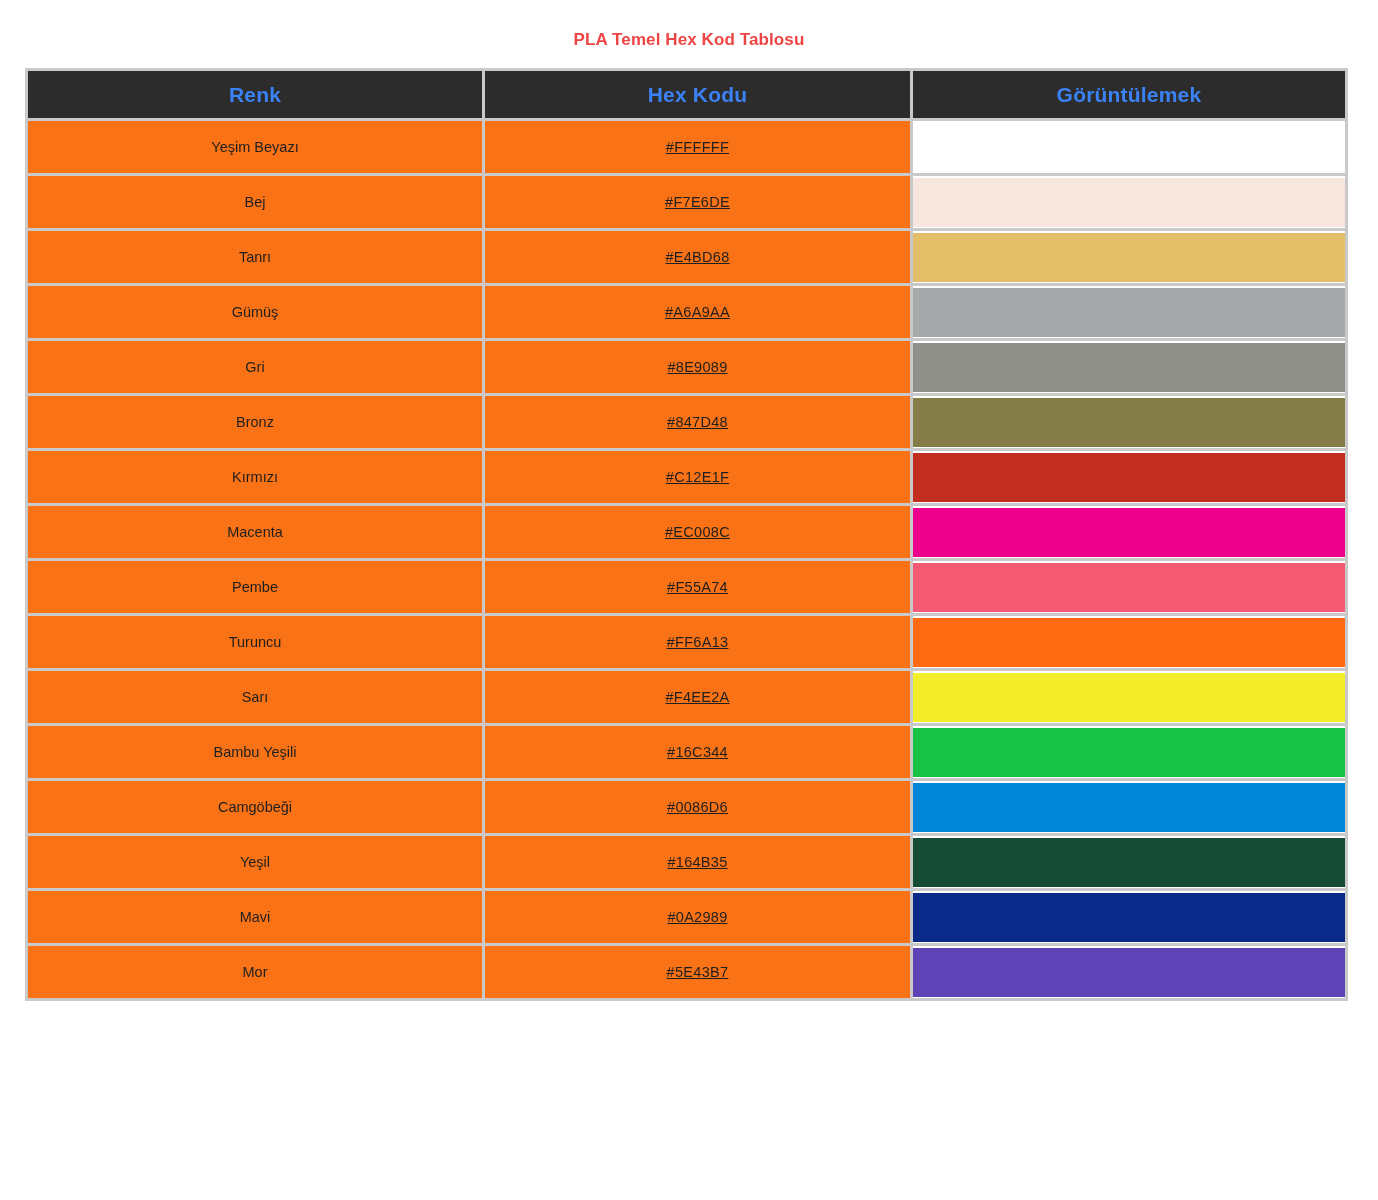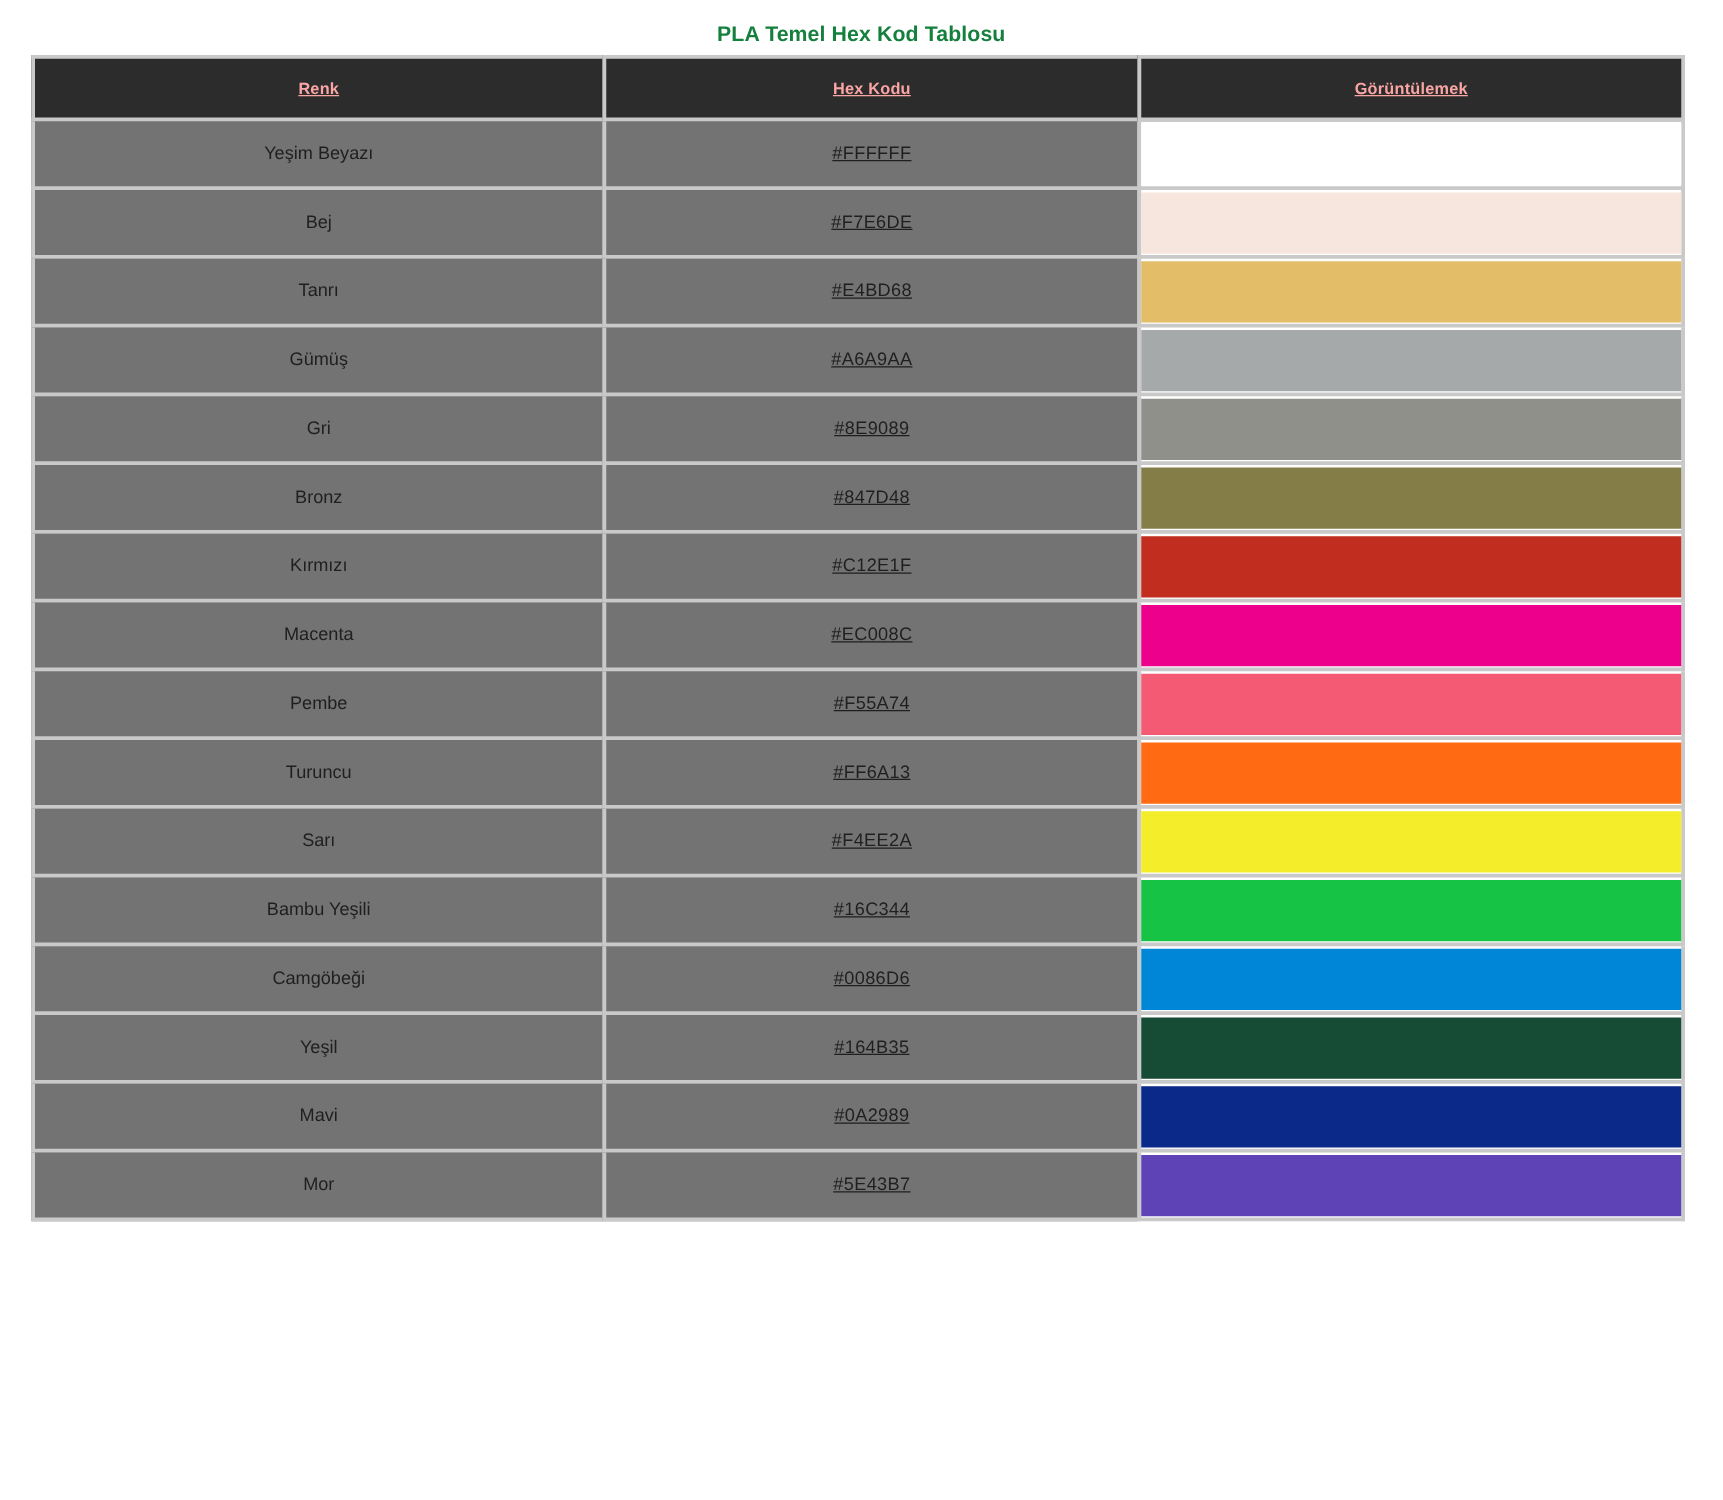--- a/index.html
+++ b/index.html
@@ -14,24 +14,24 @@
   body {
     font-family: "Liberation Sans", sans-serif;
     color: #1a1a1a;
   }
 
   .page-title {
     text-align: center;
     font-size: 17px;
     font-weight: 600;
     letter-spacing: 0.1px;
-    color: #15803d;
+    color: #ef4444;
     padding-top: 12px;
     padding-bottom: 0;
-    margin: 0;
+    margin: 12px;
     height: 44px;
     line-height: 32px;
   }
 
   .table-wrap {
     position: relative;
     margin-left: 25px;
     width: 1323px;
     height: 1103px;
     overflow: hidden;
@@ -43,38 +43,37 @@
     width: 1323px;
     table-layout: fixed;
   }
 
   table.hex-table col.col-renk    { width: 457px; }
   table.hex-table col.col-hex     { width: 428px; }
   table.hex-table col.col-swatch  { width: 438px; }
 
   table.hex-table th {
     background: #2c2c2c;
-    color: #fca5a5;
-    font-size: 13px;
+    color: #3b82f6;
+    font-size: 21px;
     font-weight: 700;
     letter-spacing: 0.2px;
     height: 53px;
     text-align: center;
     vertical-align: middle;
     border: 3px solid #c9c9c9;
     border-right-width: 0;
     padding: 0 8px;
-    text-decoration: underline;
   }
   table.hex-table th:last-child {
     border-right-width: 3px;
   }
 
   table.hex-table td {
-    background: #737373;
+    background: #f97316;
     height: 55px;
     font-size: 14.5px;
     color: #1f1f1f;
     text-align: center;
     vertical-align: middle;
     border: 3px solid #c9c9c9;
     border-top-width: 0;
     border-right-width: 0;
     padding: 0 8px;
   }

